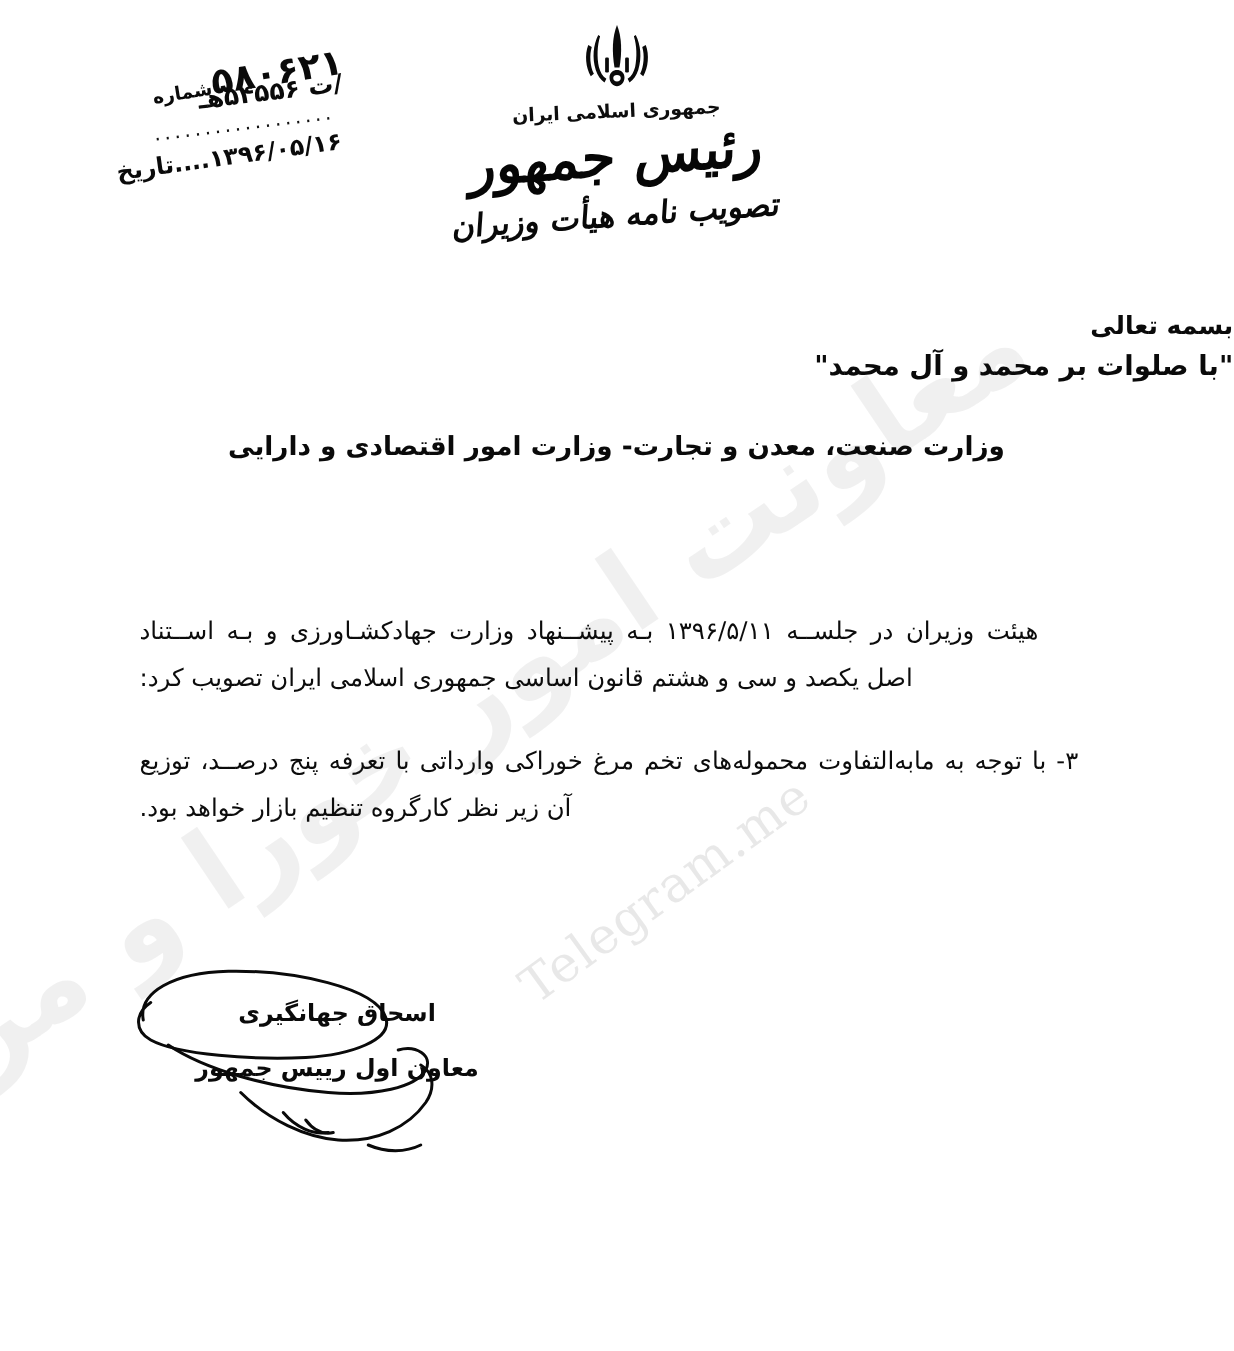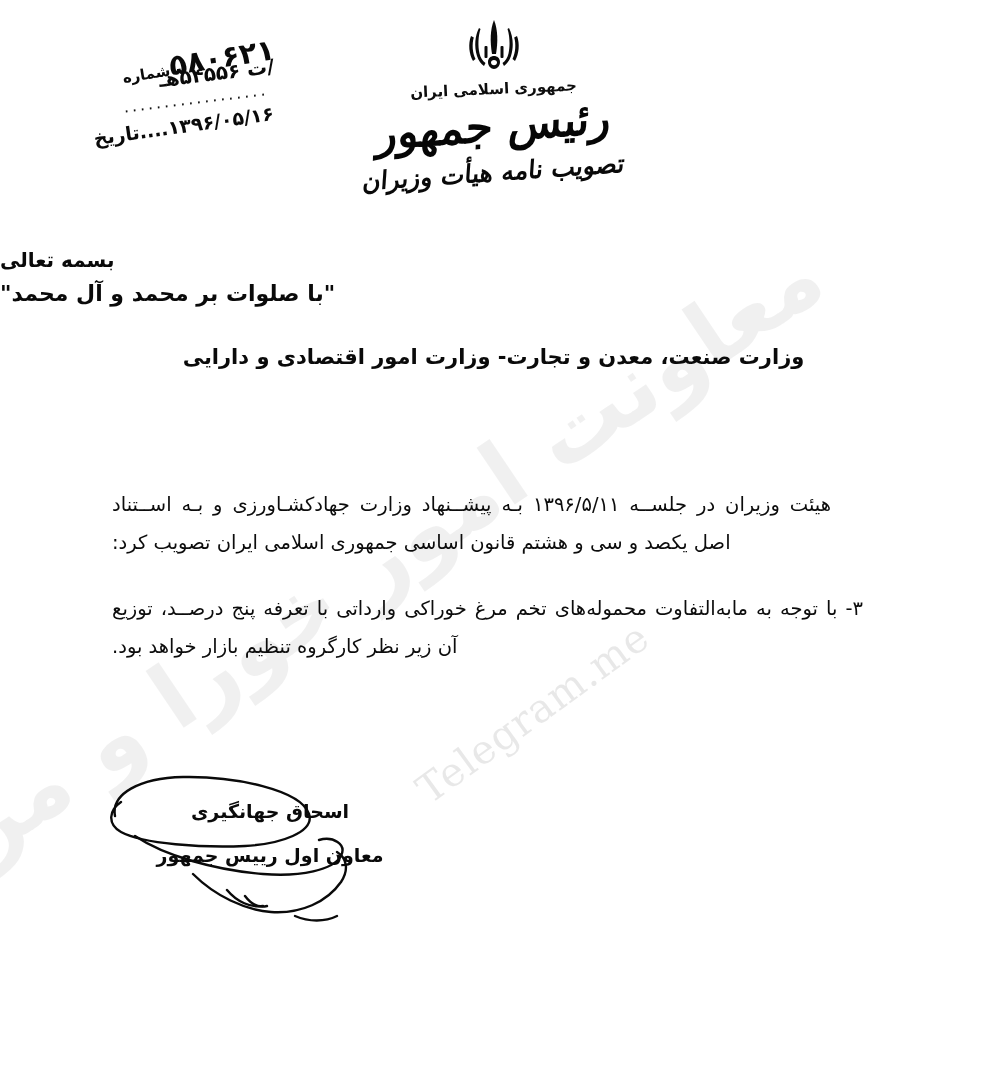--- a/index.html
+++ b/index.html
@@ -146,21 +146,21 @@
     font-family: "DejaVu Serif", "Liberation Serif", serif;
     transform: rotate(-4deg) skewX(-8deg);
     margin-top: 4px;
   }
 
   
   .invocation {
     position: absolute;
     left: 0; right: 0;
     top: 248px;
-    text-align: left;
+    text-align: right;
     z-index: 3;
   }
   .invocation .besmeh {
     font-size: 20px;
     font-weight: bold;
     color: #0a0a0a;
     margin-bottom: 9px;
   }
   .invocation .salavat {
     font-size: 22px;

